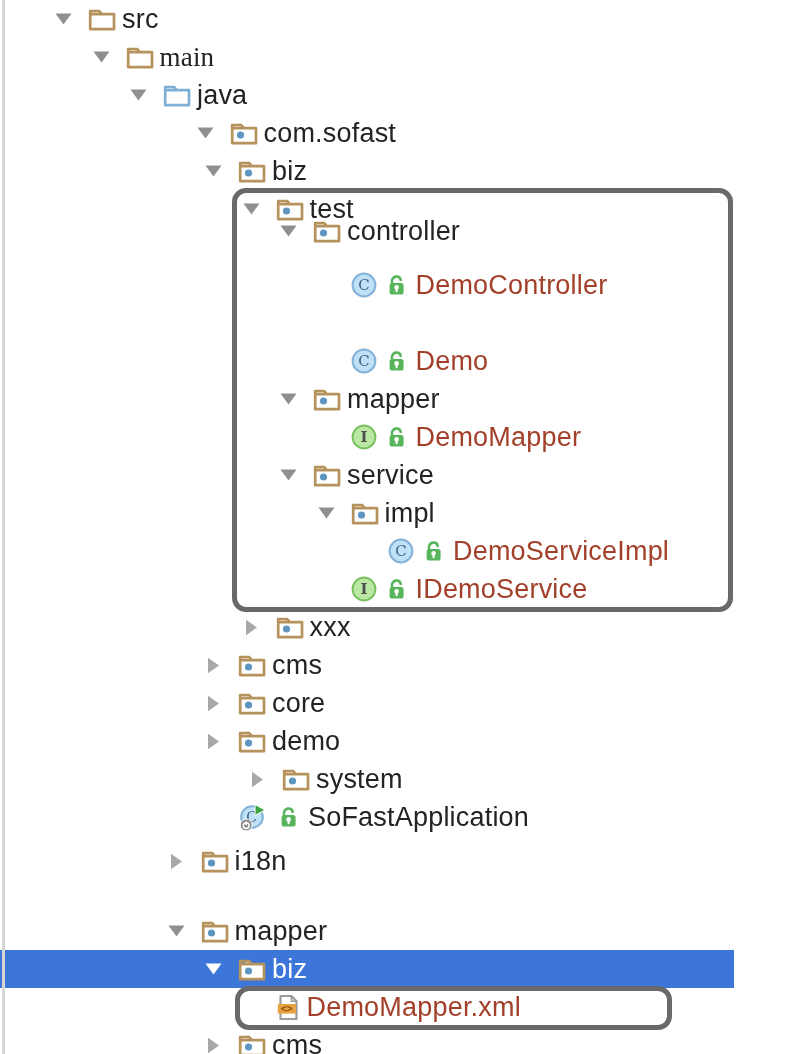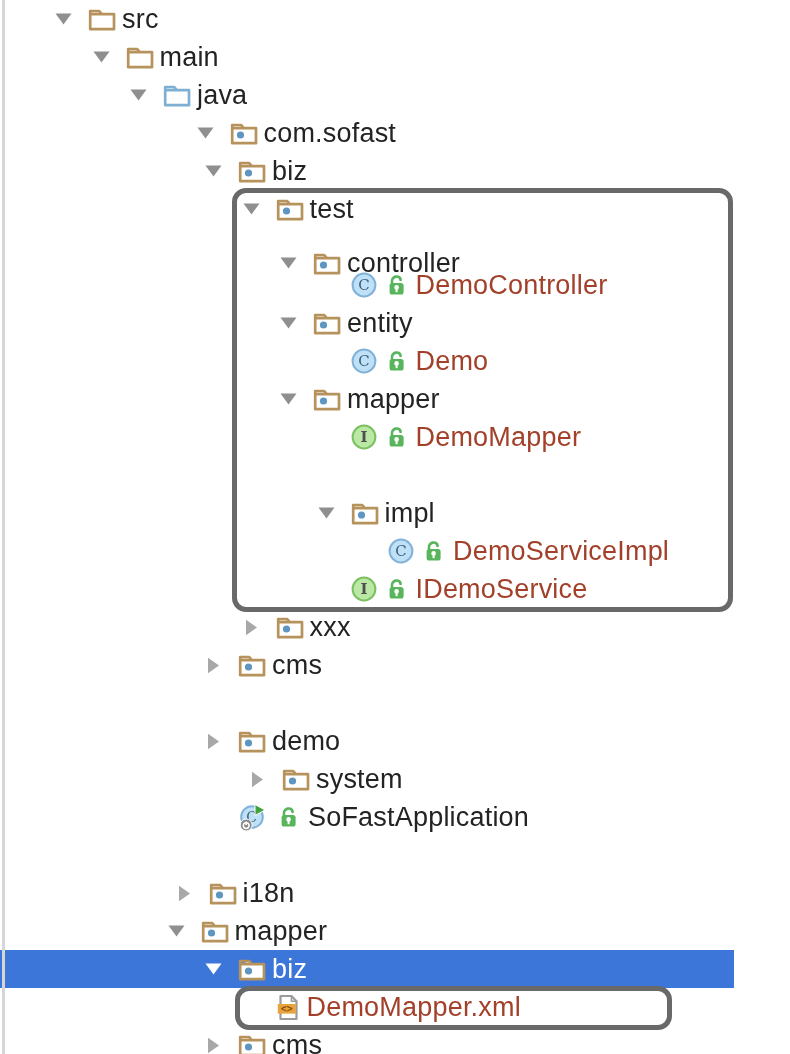--- a/index.html
+++ b/index.html
@@ -54,21 +54,21 @@
             <polygon points="0.5,2.5 16.5,2.5 8.5,13.5" fill="#8f8f8f"></polygon>
           </svg>
         </span>
         <span class="icon">
           <svg width="28" height="27" viewBox="0 0 28 27">
             <path d="M2.2 5 h9 l2.6 3.2 H26 v15 H2.2 Z M2.2 5 v3.2 h11.6" fill="#ffffff" stroke="#b6935c" stroke-width="2.7" stroke-linejoin="round"></path>
           </svg>
         </span>
         <span class="label black">src</span>
       </div>
-      <div class="row" style="top: 38px;">
+      <div class="row" style="top: 38px; font-family: Liberation Serif, serif;">
         <span style="flex: 0 0 auto; width: 92.5px; height: 1px;"></span>
         <span class="toggle">
           <svg width="17" height="16" viewBox="0 0 17 16">
             <polygon points="0.5,2.5 16.5,2.5 8.5,13.5" fill="#8f8f8f"></polygon>
           </svg>
         </span>
         <span class="icon">
           <svg width="28" height="27" viewBox="0 0 28 27">
             <path d="M2.2 5 h9 l2.6 3.2 H26 v15 H2.2 Z M2.2 5 v3.2 h11.6" fill="#ffffff" stroke="#b6935c" stroke-width="2.7" stroke-linejoin="round"></path>
           </svg>
@@ -127,21 +127,21 @@
           </svg>
         </span>
         <span class="icon">
           <svg width="28" height="27" viewBox="0 0 28 27">
             <path d="M2.2 5 h9 l2.6 3.2 H26 v15 H2.2 Z M2.2 5 v3.2 h11.6" fill="#ffffff" stroke="#b6935c" stroke-width="2.7" stroke-linejoin="round"></path>
             <circle cx="10.5" cy="15" r="3.6" fill="#5e96c1"></circle>
           </svg>
         </span>
         <span class="label black">test</span>
       </div>
-      <div class="row" style="top: 244px;">
+      <div class="row" style="top: 212px;">
         <span style="flex: 0 0 auto; width: 280px; height: 1px;"></span>
         <span class="toggle">
           <svg width="17" height="16" viewBox="0 0 17 16">
             <polygon points="0.5,2.5 16.5,2.5 8.5,13.5" fill="#8f8f8f"></polygon>
           </svg>
         </span>
         <span class="icon">
           <svg width="28" height="27" viewBox="0 0 28 27">
             <path d="M2.2 5 h9 l2.6 3.2 H26 v15 H2.2 Z M2.2 5 v3.2 h11.6" fill="#ffffff" stroke="#b6935c" stroke-width="2.7" stroke-linejoin="round"></path>
             <circle cx="10.5" cy="15" r="3.6" fill="#5e96c1"></circle>
@@ -161,35 +161,20 @@
         <span class="lock">
           <svg width="23" height="25" viewBox="0 0 23 25">
       <path d="M7 10 C5.6 3 15 1.2 15.6 6.8" fill="none" stroke="#58b55c" stroke-width="2.7" stroke-linecap="round"></path>
       <rect x="4.6" y="10" width="14" height="11.6" rx="2.6" fill="#58b55c"></rect>
       <circle cx="11.6" cy="14.4" r="2.3" fill="#ffffff"></circle>
       <rect x="10.6" y="14.6" width="2" height="4.6" fill="#ffffff"></rect>
           </svg>
         </span>
         <span class="label red">DemoController</span>
       </div>
-      <div class="row" style="top: 304px;">
-        <span style="flex: 0 0 auto; width: 280px; height: 1px;"></span>
-        <span class="toggle">
-          <svg width="17" height="16" viewBox="0 0 17 16">
-            <polygon points="0.5,2.5 16.5,2.5 8.5,13.5" fill="#8f8f8f"></polygon>
-          </svg>
-        </span>
-        <span class="icon">
-          <svg width="28" height="27" viewBox="0 0 28 27">
-            <path d="M2.2 5 h9 l2.6 3.2 H26 v15 H2.2 Z M2.2 5 v3.2 h11.6" fill="#ffffff" stroke="#b6935c" stroke-width="2.7" stroke-linejoin="round"></path>
-            <circle cx="10.5" cy="15" r="3.6" fill="#5e96c1"></circle>
-          </svg>
-        </span>
-        <span class="label black">entity</span>
-      </div>
       <div class="row" style="top: 342px;">
         <span style="flex: 0 0 auto; width: 317.5px; height: 1px;"></span>
         <span class="toggle"></span>
         <span class="icon">
           <svg width="26" height="26" viewBox="0 0 26 26">
       <circle cx="13" cy="13" r="11.4" fill="#bfe1f8" stroke="#82b2d8" stroke-width="2"></circle>
       <text x="13" y="18.3" font-size="15" font-family="DejaVu Serif, serif" fill="#3f607c" text-anchor="middle">C</text>
           </svg>
         </span>
         <span class="lock">
@@ -229,20 +214,35 @@
         <span class="lock">
           <svg width="23" height="25" viewBox="0 0 23 25">
       <path d="M7 10 C5.6 3 15 1.2 15.6 6.8" fill="none" stroke="#58b55c" stroke-width="2.7" stroke-linecap="round"></path>
       <rect x="4.6" y="10" width="14" height="11.6" rx="2.6" fill="#58b55c"></rect>
       <circle cx="11.6" cy="14.4" r="2.3" fill="#ffffff"></circle>
       <rect x="10.6" y="14.6" width="2" height="4.6" fill="#ffffff"></rect>
           </svg>
         </span>
         <span class="label red">DemoMapper</span>
       </div>
+      <div class="row" style="top: 456px;">
+        <span style="flex: 0 0 auto; width: 280px; height: 1px;"></span>
+        <span class="toggle">
+          <svg width="17" height="16" viewBox="0 0 17 16">
+            <polygon points="0.5,2.5 16.5,2.5 8.5,13.5" fill="#8f8f8f"></polygon>
+          </svg>
+        </span>
+        <span class="icon">
+          <svg width="28" height="27" viewBox="0 0 28 27">
+            <path d="M2.2 5 h9 l2.6 3.2 H26 v15 H2.2 Z M2.2 5 v3.2 h11.6" fill="#ffffff" stroke="#b6935c" stroke-width="2.7" stroke-linejoin="round"></path>
+            <circle cx="10.5" cy="15" r="3.6" fill="#5e96c1"></circle>
+          </svg>
+        </span>
+        <span class="label black">service</span>
+      </div>
       <div class="row" style="top: 494px;">
         <span style="flex: 0 0 auto; width: 317.5px; height: 1px;"></span>
         <span class="toggle">
           <svg width="17" height="16" viewBox="0 0 17 16">
             <polygon points="0.5,2.5 16.5,2.5 8.5,13.5" fill="#8f8f8f"></polygon>
           </svg>
         </span>
         <span class="icon">
           <svg width="28" height="27" viewBox="0 0 28 27">
             <path d="M2.2 5 h9 l2.6 3.2 H26 v15 H2.2 Z M2.2 5 v3.2 h11.6" fill="#ffffff" stroke="#b6935c" stroke-width="2.7" stroke-linejoin="round"></path>
@@ -311,20 +311,35 @@
             <polygon points="3,0.8 14,8.5 3,16.2" fill="#a8a8a8"></polygon>
           </svg>
         </span>
         <span class="icon">
           <svg width="28" height="27" viewBox="0 0 28 27">
             <path d="M2.2 5 h9 l2.6 3.2 H26 v15 H2.2 Z M2.2 5 v3.2 h11.6" fill="#ffffff" stroke="#b6935c" stroke-width="2.7" stroke-linejoin="round"></path>
             <circle cx="10.5" cy="15" r="3.6" fill="#5e96c1"></circle>
           </svg>
         </span>
         <span class="label black">cms</span>
+      </div>
+      <div class="row" style="top: 684px;">
+        <span style="flex: 0 0 auto; width: 205px; height: 1px;"></span>
+        <span class="toggle">
+          <svg width="15" height="17" viewBox="0 0 15 17">
+            <polygon points="3,0.8 14,8.5 3,16.2" fill="#a8a8a8"></polygon>
+          </svg>
+        </span>
+        <span class="icon">
+          <svg width="28" height="27" viewBox="0 0 28 27">
+            <path d="M2.2 5 h9 l2.6 3.2 H26 v15 H2.2 Z M2.2 5 v3.2 h11.6" fill="#ffffff" stroke="#b6935c" stroke-width="2.7" stroke-linejoin="round"></path>
+            <circle cx="10.5" cy="15" r="3.6" fill="#5e96c1"></circle>
+          </svg>
+        </span>
+        <span class="label black">core</span>
       </div>
       <div class="row" style="top: 722px;">
         <span style="flex: 0 0 auto; width: 205px; height: 1px;"></span>
         <span class="toggle">
           <svg width="15" height="17" viewBox="0 0 15 17">
             <polygon points="3,0.8 14,8.5 3,16.2" fill="#a8a8a8"></polygon>
           </svg>
         </span>
         <span class="icon">
           <svg width="28" height="27" viewBox="0 0 28 27">
@@ -365,21 +380,21 @@
         <span class="lock">
           <svg width="23" height="25" viewBox="0 0 23 25">
       <path d="M7 10 C5.6 3 15 1.2 15.6 6.8" fill="none" stroke="#58b55c" stroke-width="2.7" stroke-linecap="round"></path>
       <rect x="4.6" y="10" width="14" height="11.6" rx="2.6" fill="#58b55c"></rect>
       <circle cx="11.6" cy="14.4" r="2.3" fill="#ffffff"></circle>
       <rect x="10.6" y="14.6" width="2" height="4.6" fill="#ffffff"></rect>
           </svg>
         </span>
         <span class="label black">SoFastApplication</span>
       </div>
-      <div class="row" style="top: 874px; margin-left: 8px;">
+      <div class="row" style="top: 842px;">
         <span style="flex: 0 0 auto; width: 167.5px; height: 1px;"></span>
         <span class="toggle">
           <svg width="15" height="17" viewBox="0 0 15 17">
             <polygon points="3,0.8 14,8.5 3,16.2" fill="#a8a8a8"></polygon>
           </svg>
         </span>
         <span class="icon">
           <svg width="28" height="27" viewBox="0 0 28 27">
             <path d="M2.2 5 h9 l2.6 3.2 H26 v15 H2.2 Z M2.2 5 v3.2 h11.6" fill="#ffffff" stroke="#b6935c" stroke-width="2.7" stroke-linejoin="round"></path>
             <circle cx="10.5" cy="15" r="3.6" fill="#5e96c1"></circle>

